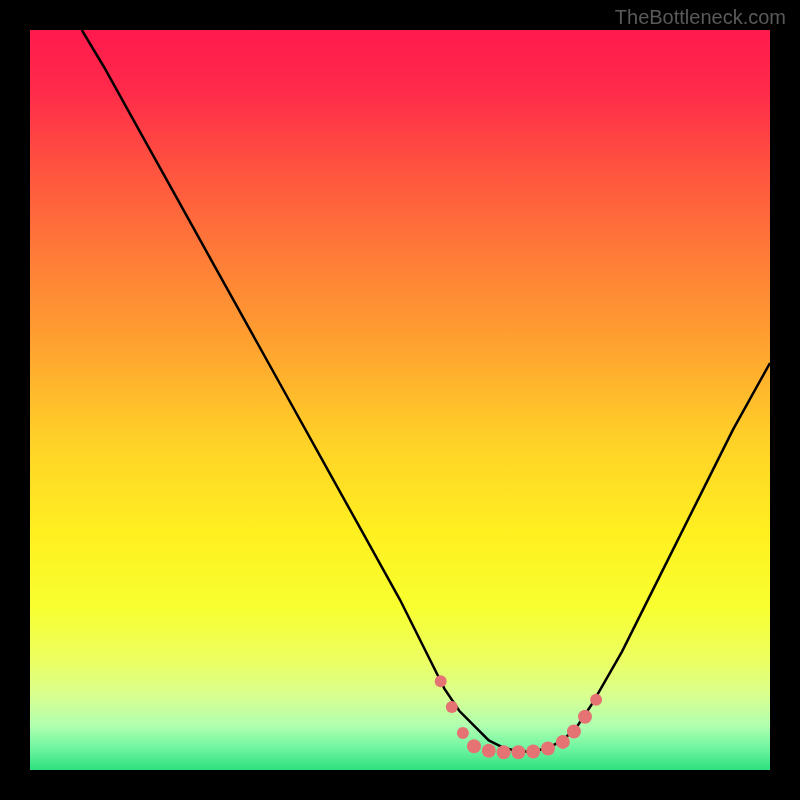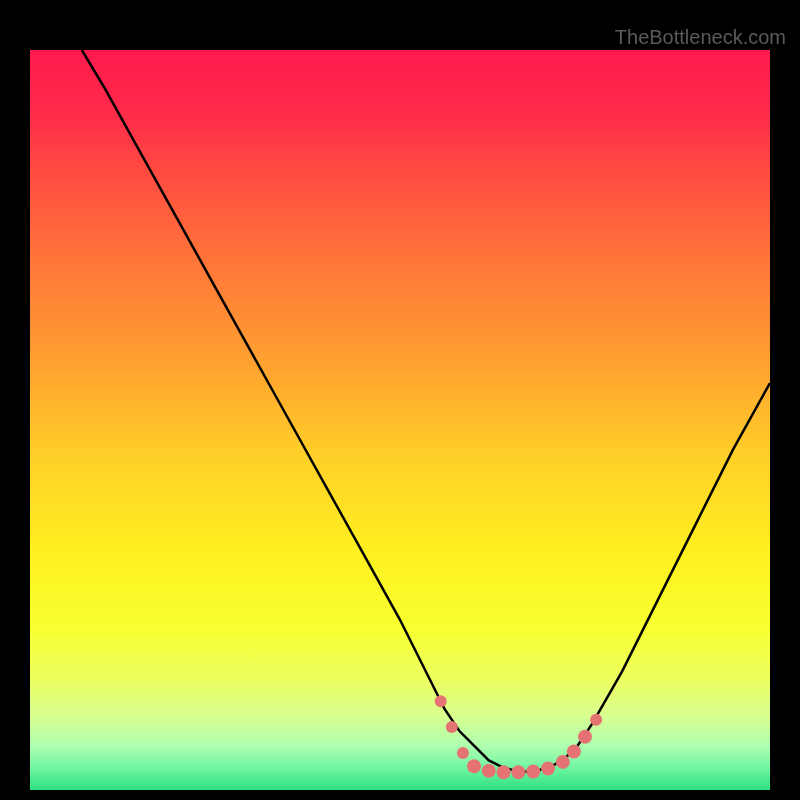--- a/index.html
+++ b/index.html
@@ -8,21 +8,20 @@
     background: #000;
     width: 800px;
     height: 800px;
     overflow: hidden;
     font-family: Arial, sans-serif;
   }
   .container {
     position: relative;
     width: 800px;
     height: 564px;
-    margin-top: 20px;
   }
   .watermark {
     position: absolute;
     top: 6px;
     right: 14px;
     color: #5a5a5a;
     font-size: 20px;
     font-weight: 500;
     z-index: 10;
   }

